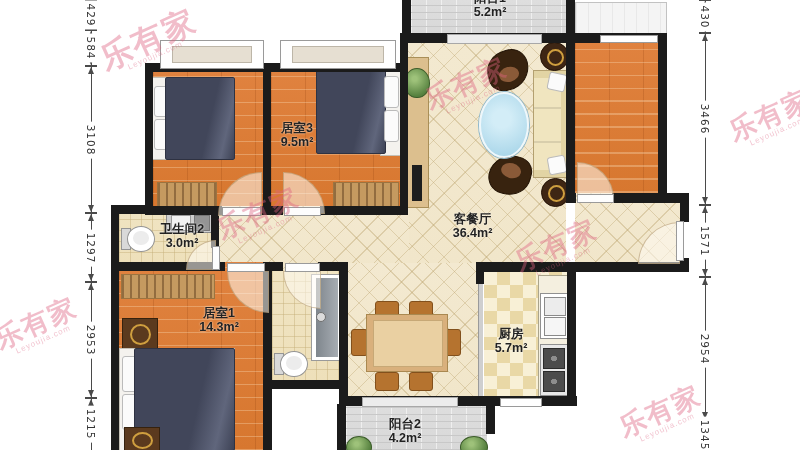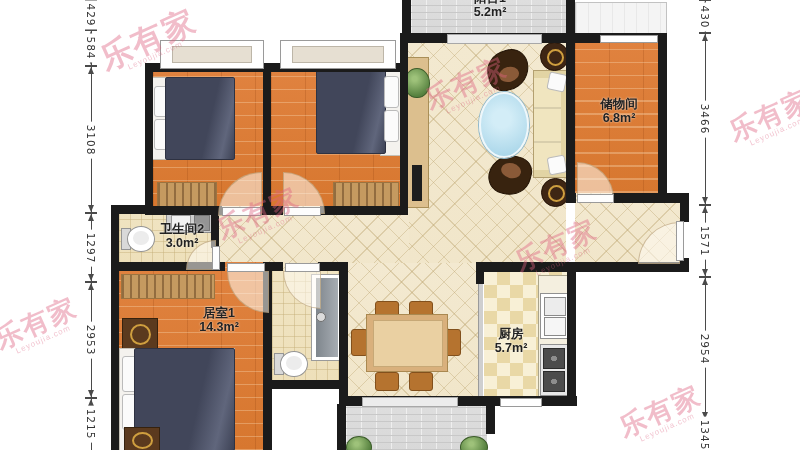--- a/index.html
+++ b/index.html
@@ -267,36 +267,44 @@
   <div class="leaf" style="left:212px;top:246px;width:6px;height:22px"></div>
   <div class="arc r-tr" style="left:577px;top:162px;width:35px;height:35px"></div>
   <div class="leaf" style="left:577px;top:194px;width:35px;height:7px"></div>
   <div class="arc r-tl" style="left:638px;top:222px;width:40px;height:40px"></div>
   <div class="leaf" style="left:676px;top:221px;width:6px;height:38px"></div>
 
   <div class="rlabel" style="left:455px;top:-9px;width:70px">
     <span>阳台1</span>
     <span>5.2m²</span>
   </div>
-  <div class="rlabel" style="left:588px;top:97px;width:62px">
-    <span>储物间</span>
-    <span>6.8m²</span>
+  <div class="rlabel" style="left:268px;top:121px;width:58px">
+    <span>居室3</span>
+    <span>9.5m²</span>
+  </div>
+  <div class="rlabel" style="left:430px;top:212px;width:85px">
+    <span>客餐厅</span>
+    <span>36.4m²</span>
   </div>
   <div class="rlabel" style="left:151px;top:222px;width:62px">
     <span>卫生间2</span>
     <span>3.0m²</span>
   </div>
   <div class="rlabel" style="left:190px;top:306px;width:58px">
     <span>居室1</span>
     <span>14.3m²</span>
   </div>
   <div class="rlabel" style="left:486px;top:327px;width:50px">
     <span>厨房</span>
     <span>5.7m²</span>
   </div>
+  <div class="rlabel" style="left:376px;top:417px;width:58px">
+    <span>阳台2</span>
+    <span>4.2m²</span>
+  </div>
 
   <div class="wm big" style="left:70px;top:26px;width:160px">
     <div class="t">乐有家</div>
     <div class="s">Leyoujia.com</div>
   </div>
   <div class="wm" style="left:408px;top:70px;width:120px">
     <div class="t">乐有家</div>
     <div class="s">Leyoujia.com</div>
   </div>
   <div class="wm" style="left:200px;top:200px;width:120px">

